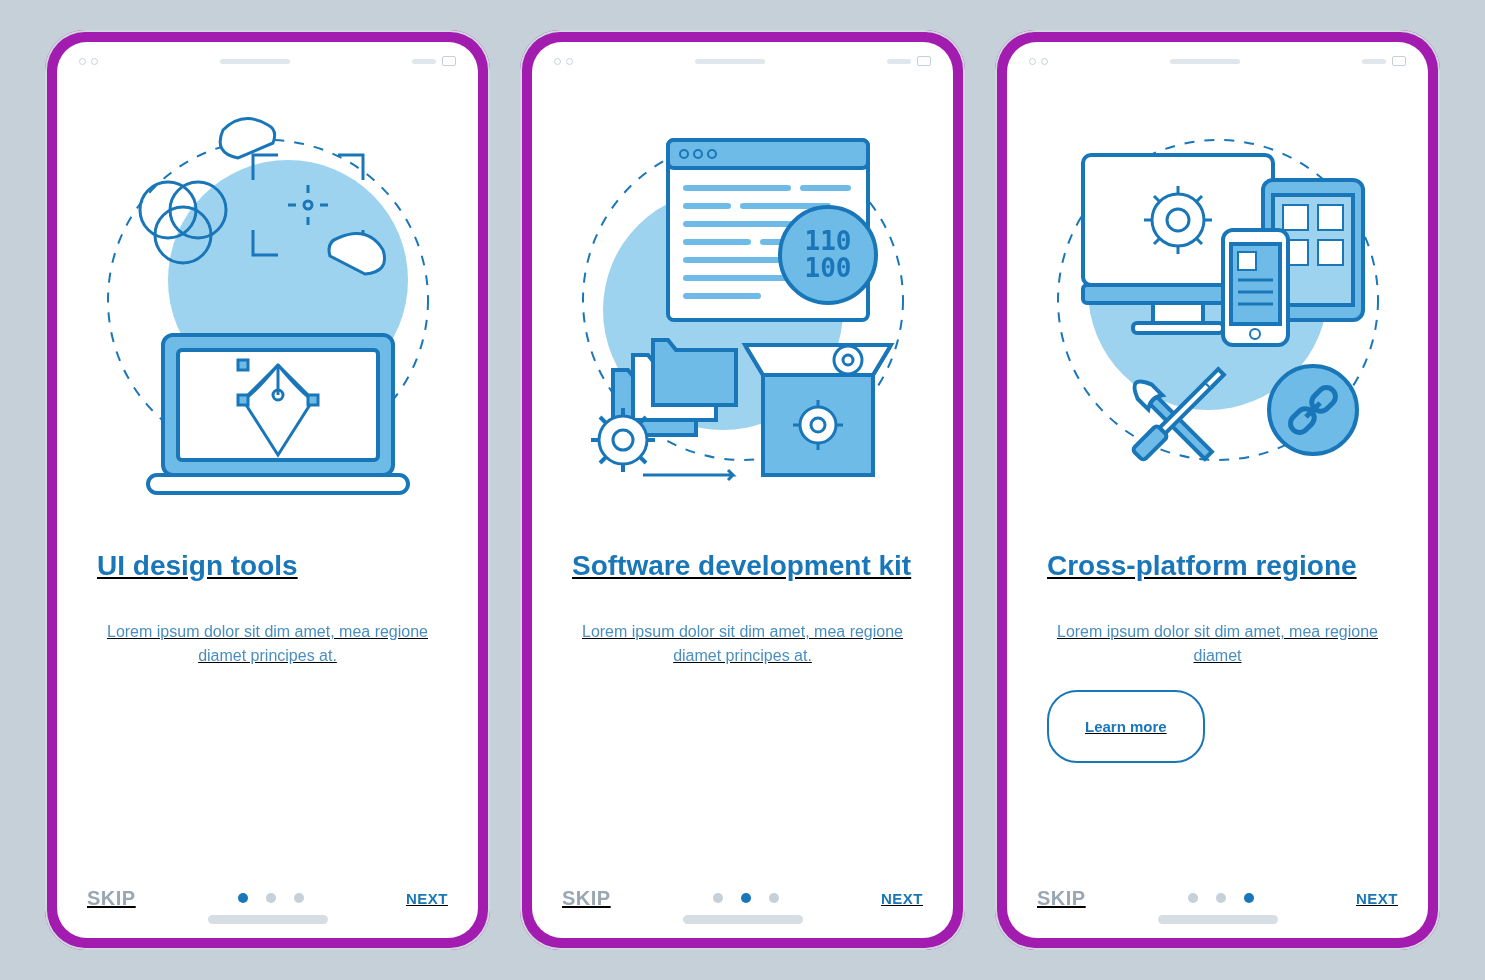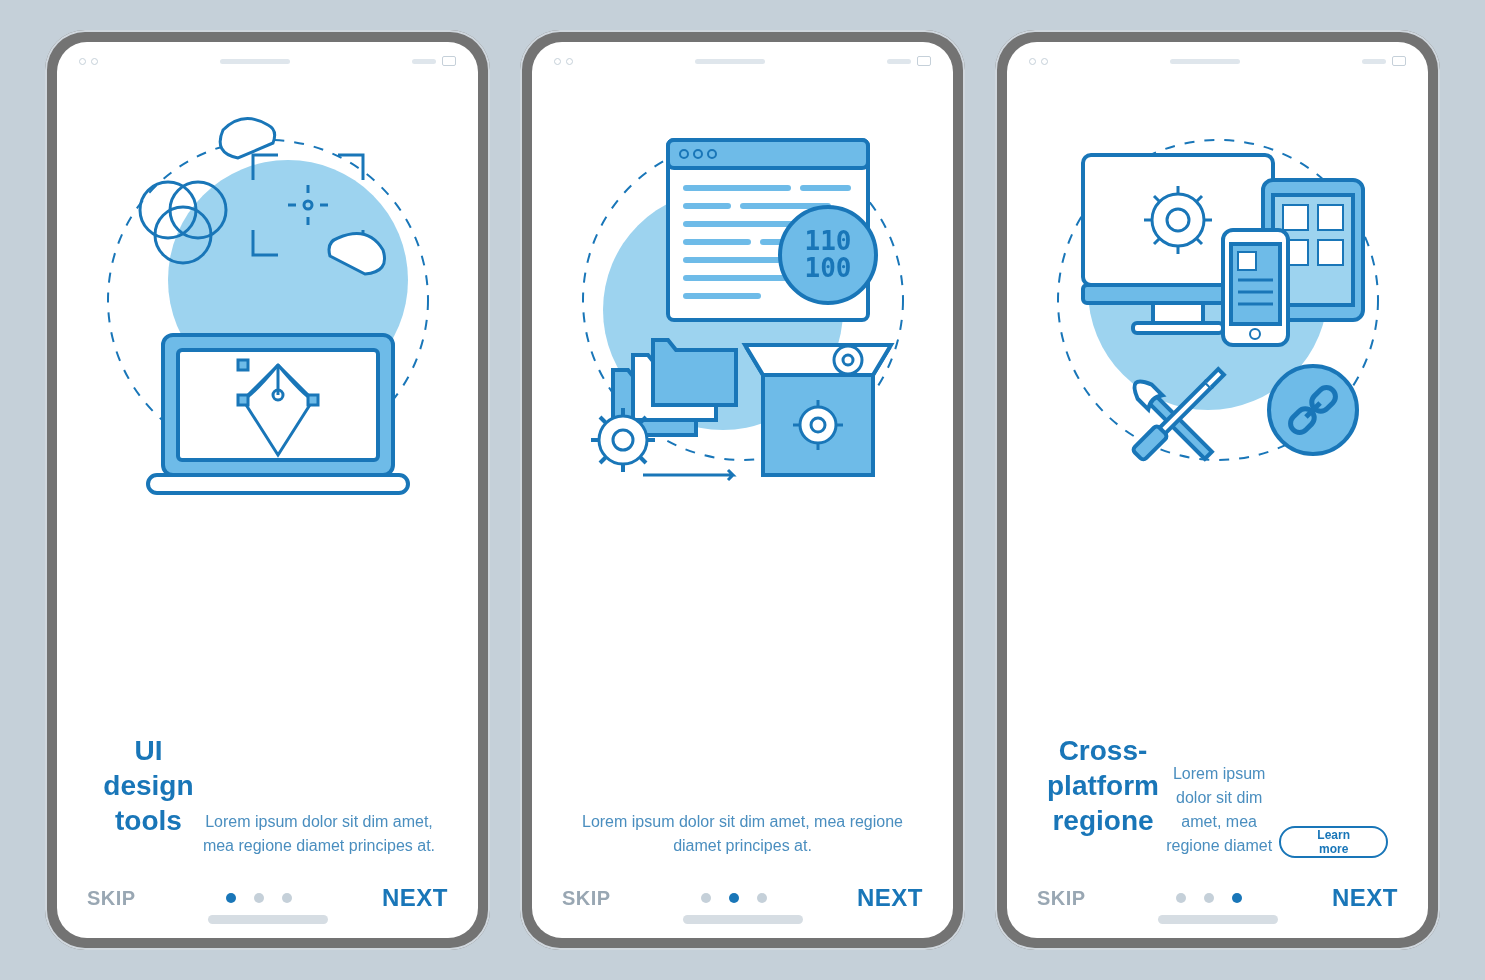--- a/index.html
+++ b/index.html
@@ -9,25 +9,26 @@
     height: 980px;
     display: flex;
     justify-content: center;
     align-items: center;
     gap: 30px;
     font-family: -apple-system, "Segoe UI", Arial, sans-serif;
   }
   .phone-frame {
     width: 445px;
     height: 920px;
-    background: #737373;
+    background: #a21caf;
     border-radius: 40px;
     padding: 12px;
     position: relative;
     box-shadow: 0 0 0 2px #d0d7de inset;
+    text-decoration: underline;
   }
   .phone-screen {
     width: 100%;
     height: 100%;
     background: #fff;
     border-radius: 30px;
     display: flex;
     flex-direction: column;
     position: relative;
     overflow: hidden;
@@ -53,22 +54,22 @@
     display: flex;
     align-items: center;
     justify-content: center;
     padding: 20px 10px 0;
   }
   .illustration svg { width: 380px; height: 420px; }
 
   .content {
     flex: 1;
     display: flex;
-    flex-direction: row;
-    align-items: flex-end;
+    flex-direction: column;
+    align-items: flex-start;
     text-align: center;
     padding: 0 40px;
   }
   .title {
     font-size: 28px;
     font-weight: 700;
     color: #1976b8;
     line-height: 1.25;
     margin-bottom: 20px;
     min-height: 70px;
@@ -79,42 +80,42 @@
     font-size: 16px;
     color: #4a8ebf;
     line-height: 1.5;
   }
   .learn-more {
     margin-top: 22px;
     border: 2.5px solid #1976b8;
     color: #1976b8;
     background: #fff;
     border-radius: 30px;
-    padding: 0 36px;
-    font-size: 12px;
+    padding: 26px 36px;
+    font-size: 15px;
     font-weight: 700;
     cursor: pointer;
   }
 
   .footer {
     height: 80px;
     display: flex;
     align-items: center;
     justify-content: space-between;
     padding: 0 30px;
   }
   .skip {
     font-size: 20px;
     font-weight: 600;
     color: #99a7b3;
     letter-spacing: 0.5px;
     cursor: pointer;
   }
   .next {
-    font-size: 24px;
+    font-size: 15px;
     font-weight: 700;
     color: #1976b8;
     letter-spacing: 0.5px;
     cursor: pointer;
   }
   .dots { display: flex; gap: 18px; }
   .dot {
     width: 10px; height: 10px; border-radius: 50%;
     background: #c5d0d9;
   }
@@ -283,20 +284,21 @@
               <line x1="18" y1="0" x2="25" y2="0"></line>
           </g>
           <g transform="translate(85,15)" fill="#fff" stroke-width="3">
             <circle r="14"></circle>
               <circle r="5" fill="none"></circle>
           </g>
         </g>
       </svg>
     </div>
     <div class="content">
+      <div class="title">Software development kit</div>
       <div class="desc">Lorem ipsum dolor sit dim amet, mea regione diamet principes at.</div>
     </div>
     <div class="footer">
       <div class="skip">SKIP</div>
       <div class="dots">
         <span class="dot"></span>
         <span class="dot active"></span>
         <span class="dot"></span>
       </div>
       <div class="next">NEXT</div>

